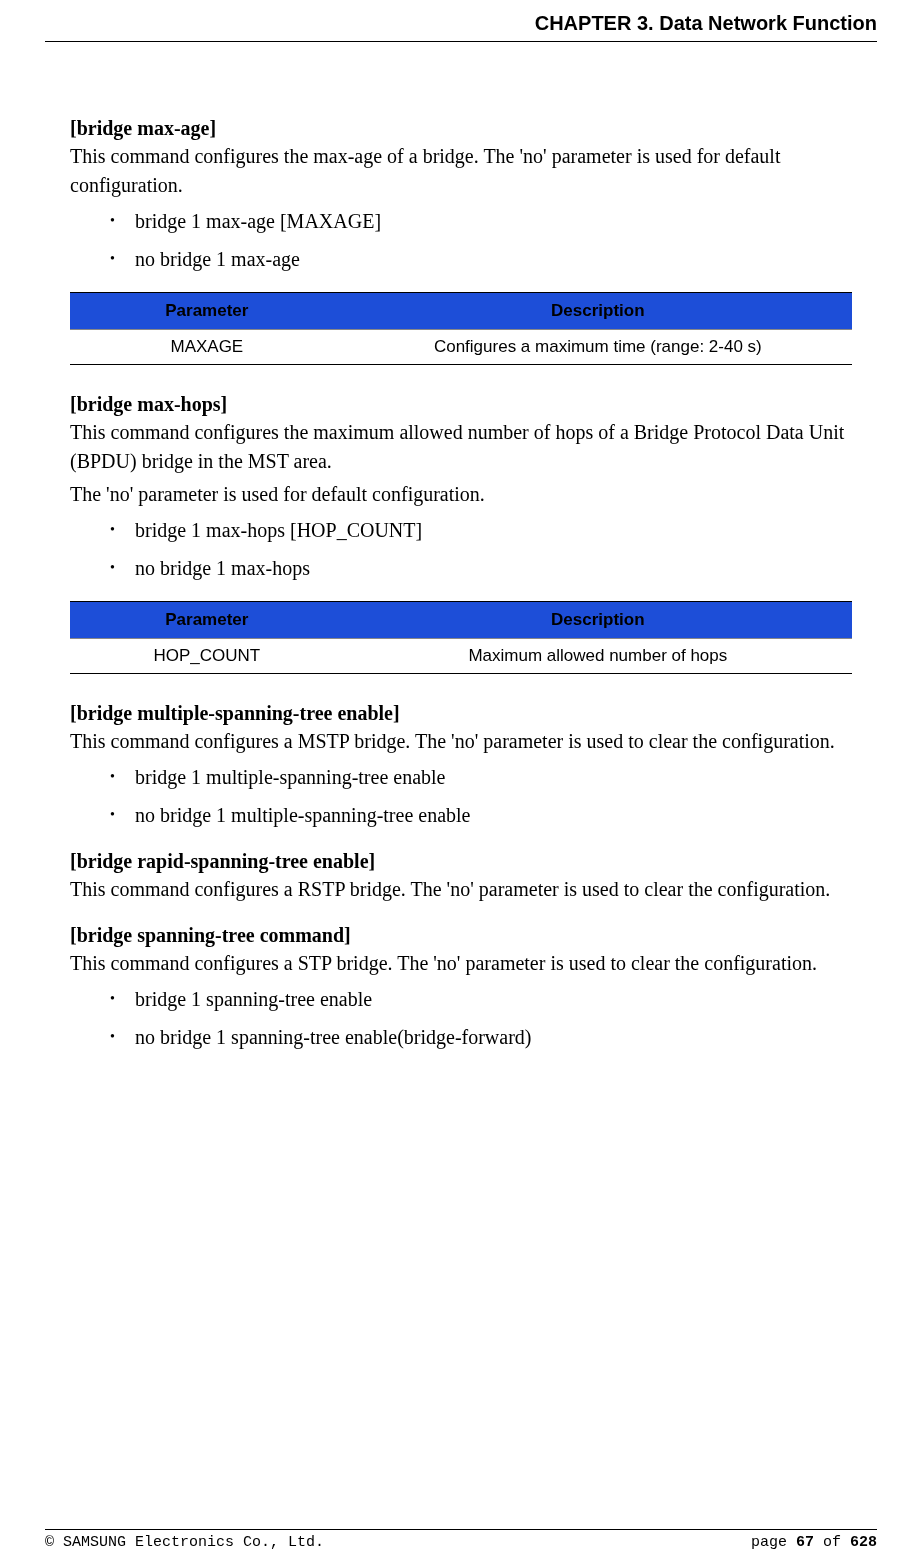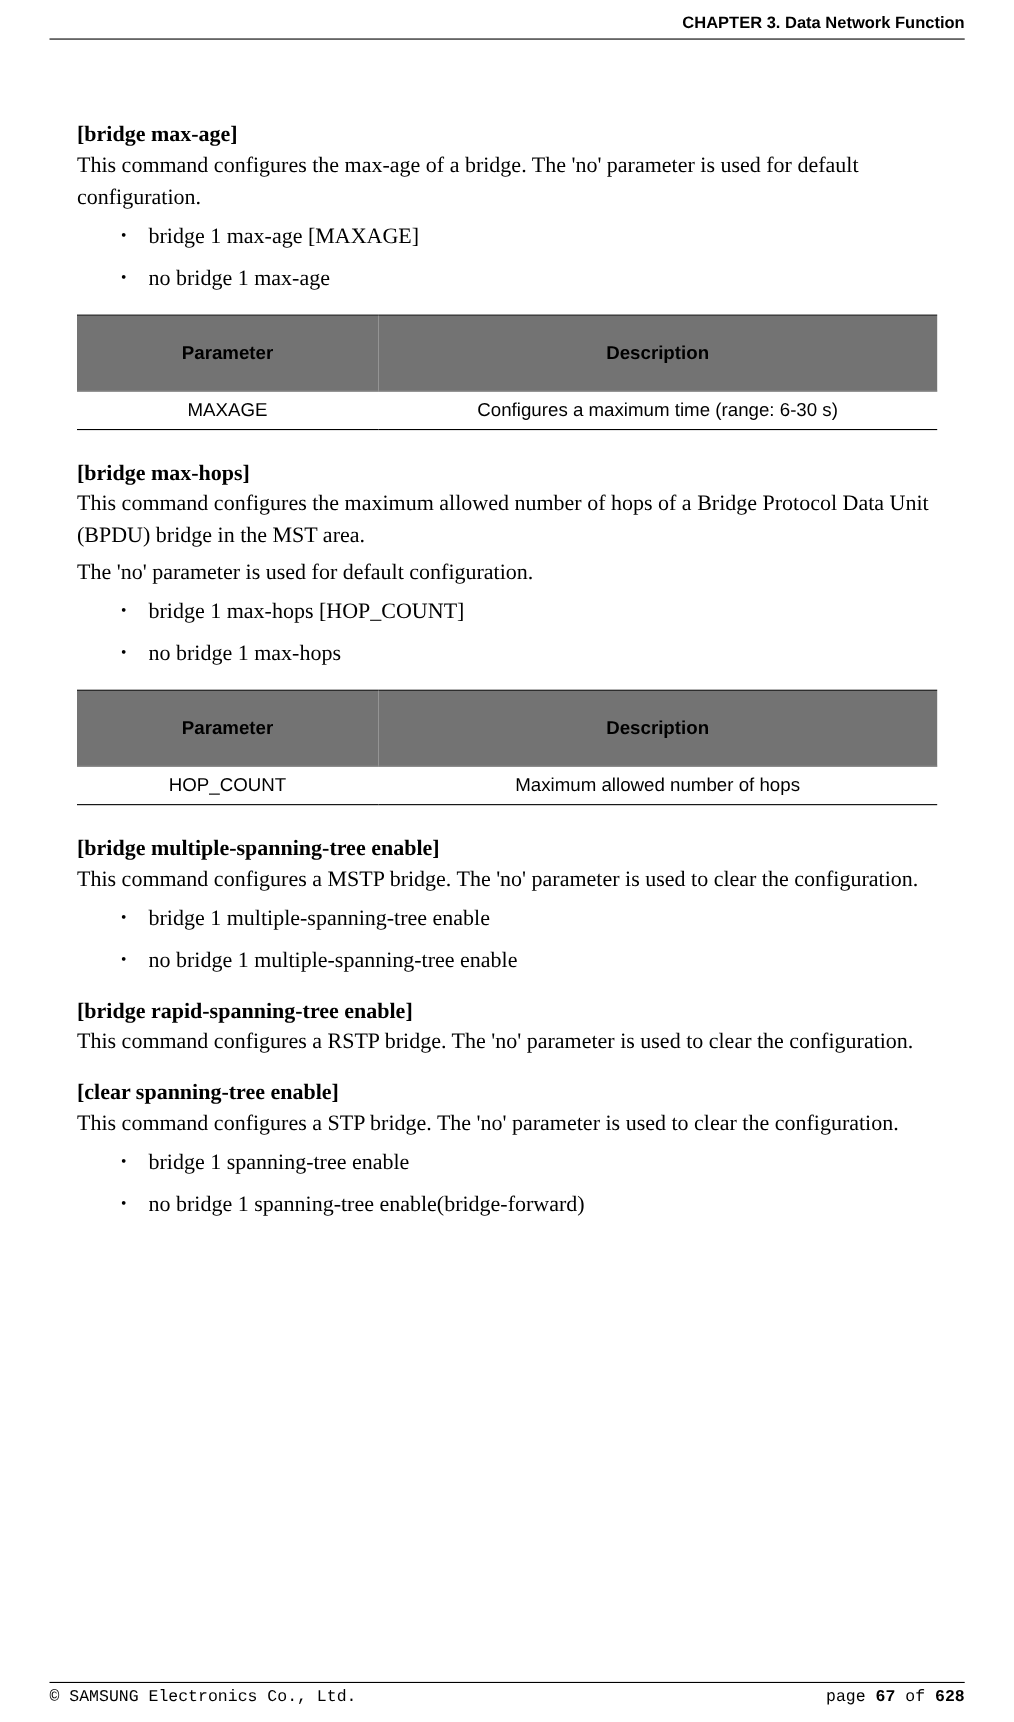--- a/index.html
+++ b/index.html
@@ -14,21 +14,21 @@
       background: #fff;
       width: 922px;
       height: 1565px;
       position: relative;
       padding: 0 45px;
     }
     .header {
       text-align: right;
       font-family: Arial, Helvetica, sans-serif;
       font-weight: bold;
-      font-size: 15px;
+      font-size: 20px;
       padding-top: 12px;
       padding-bottom: 6px;
       border-bottom: 1.5px solid #000;
     }
     .content {
       padding: 55px 25px 0 25px;
     }
     .section-title {
       font-weight: bold;
       font-size: 20px;
@@ -61,24 +61,24 @@
       top: 4px;
     }
     table.param-table {
       width: 100%;
       border-collapse: collapse;
       font-family: Arial, Helvetica, sans-serif;
       font-size: 17px;
       margin-bottom: 28px;
     }
     table.param-table th {
-      background: #737373;
+      background: #1d4ed8;
       font-weight: bold;
       text-align: center;
-      padding: 24px 6px;
+      padding: 8px 6px;
       border-top: 1.5px solid #000;
       border-bottom: 1px solid #888;
     }
     table.param-table td {
       text-align: center;
       padding: 7px 6px;
       border-bottom: 1.5px solid #000;
     }
     table.param-table .col-param {
       width: 35%;
@@ -128,21 +128,21 @@
     <table class="param-table">
       <thead>
         <tr>
           <th class="col-param">Parameter</th>
           <th class="col-desc">Description</th>
         </tr>
       </thead>
       <tbody>
         <tr>
           <td>MAXAGE</td>
-          <td>Configures a maximum time (range: 6-30 s)</td>
+          <td>Configures a maximum time (range: 2-40 s)</td>
         </tr>
       </tbody>
     </table>
   </div>
 
   <div class="section">
     <div class="section-title">[bridge max-hops]</div>
     <div class="body-text">This command configures the maximum allowed number of hops of a Bridge Protocol Data Unit (BPDU) bridge in the MST area.</div>
     <div class="body-text">The 'no' parameter is used for default configuration.</div>
     <ul class="cmd-list">
@@ -173,21 +173,21 @@
       <li>no bridge 1 multiple-spanning-tree enable</li>
     </ul>
   </div>
 
   <div class="section">
     <div class="section-title">[bridge rapid-spanning-tree enable]</div>
     <div class="body-text">This command configures a RSTP bridge. The 'no' parameter is used to clear the configuration.</div>
   </div>
 
   <div class="section">
-    <div class="section-title">[clear spanning-tree enable]</div>
+    <div class="section-title">[bridge spanning-tree command]</div>
     <div class="body-text">This command configures a STP bridge. The 'no' parameter is used to clear the configuration.</div>
     <ul class="cmd-list">
       <li>bridge 1 spanning-tree enable</li>
       <li>no bridge 1 spanning-tree enable(bridge-forward)</li>
     </ul>
   </div>
 
 </div>
 
 <div class="footer">

